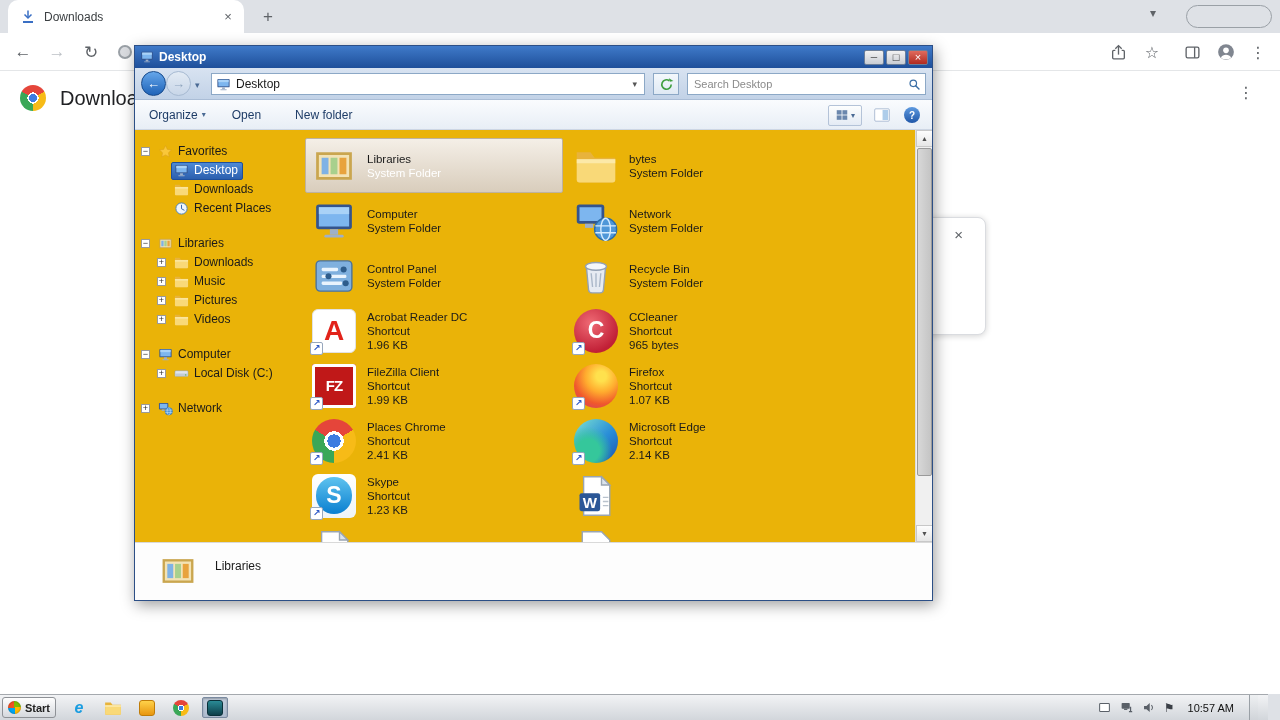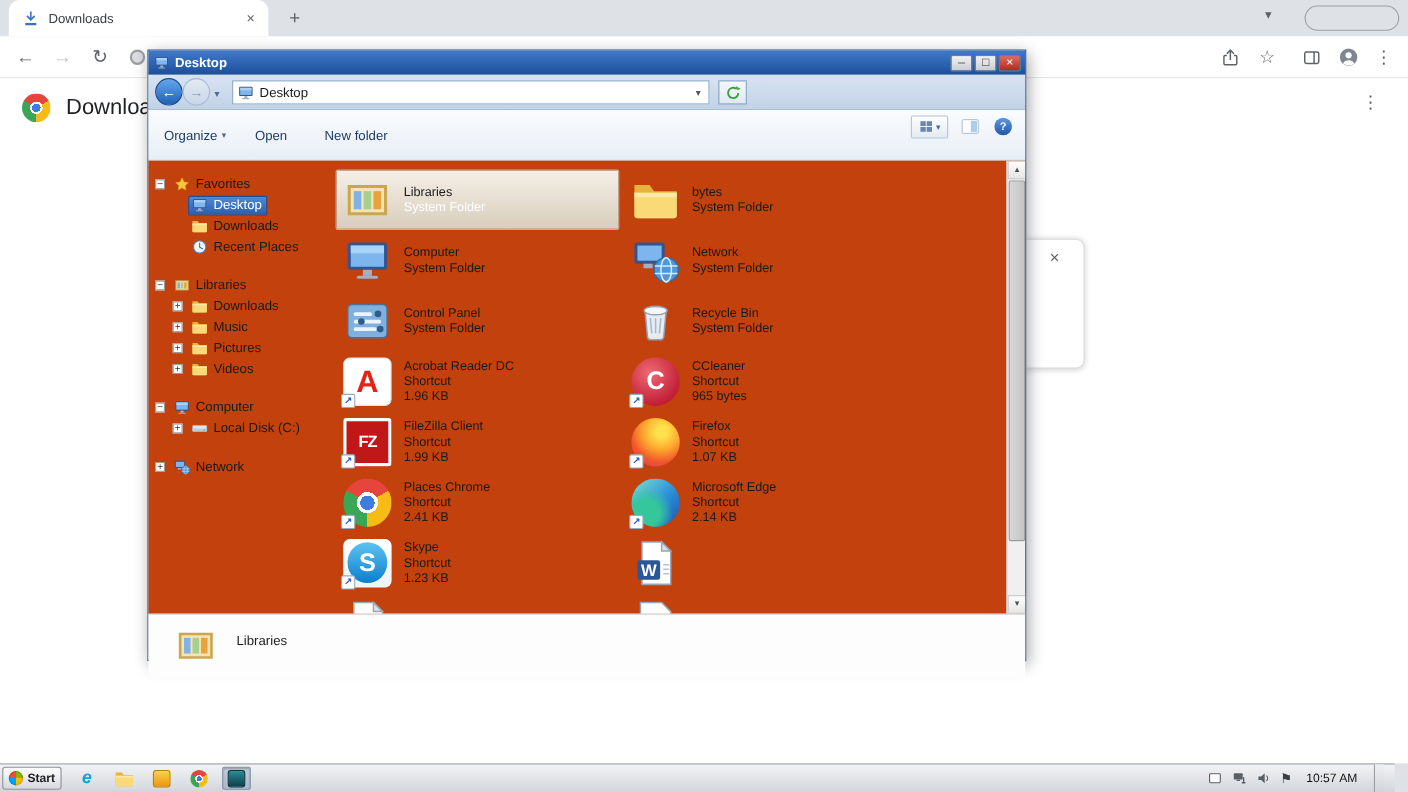--- a/index.html
+++ b/index.html
@@ -54,31 +54,31 @@
   .bc-label { font-size:12px; color:#1a1a1a; margin-left:5px; flex:1; }
   .bc-chev { color:#555; font-size:9px; padding:0 3px; }
   .refresh-btn { position:absolute; left:518px; top:5px; width:26px; height:22px; border:1px solid #8ca8c6; background:linear-gradient(#f4f8fc,#dfe9f4); display:flex; align-items:center; justify-content:center; }
   .refresh-btn .icon { width:15px; height:15px; }
   .searchbox { position:absolute; left:552px; top:5px; width:239px; height:22px; background:#fff; border:1px solid #8ca8c6; display:flex; align-items:center; }
   .searchbox input { flex:1; border:none; outline:none; font-size:11px; padding:0 6px; color:#333; font-family:inherit; }
   .searchbox input::placeholder { color:#8a8a8a; }
   .mag { width:22px; height:20px; display:flex; align-items:center; justify-content:center; }
   .mag .icon { width:13px; height:13px; }
 
-  .cmdbar { position:relative; height:46px; background:linear-gradient(#fafcfe,#e8eef6); border-bottom:1px solid #cdd6e4; display:flex; align-items:center; font-size:12px; color:#1e3c67; }
+  .cmdbar { position:relative; height:30px; background:linear-gradient(#fafcfe,#e8eef6); border-bottom:1px solid #cdd6e4; display:flex; align-items:center; font-size:12px; color:#1e3c67; }
   .cmd { margin-left:14px; display:flex; align-items:center; gap:4px; cursor:pointer; }
   .cmd .dd { font-size:8px; color:#4a6a94; }
   .cmd-right { position:absolute; right:0; top:0; height:30px; display:flex; align-items:center; }
   .views-btn { width:34px; height:21px; border:1px solid #b4c3d8; border-radius:2px; background:linear-gradient(#fdfefe,#e4ebf4); display:flex; align-items:center; justify-content:center; gap:2px; margin-right:10px; }
   .views-btn .icon { width:14px; height:14px; }
   .views-btn .dd { font-size:8px; color:#4a6a94; }
   .preview-btn { width:20px; height:18px; margin-right:12px; }
   .help-btn { width:16px; height:16px; border-radius:50%; background:linear-gradient(#5e9ae0,#2057a8); color:#fff; font-size:10px; font-weight:bold; display:flex; align-items:center; justify-content:center; margin-right:12px; }
 
-  .main { position:relative; height:412px; background:#c2410c; overflow:hidden; }
+  .main { position:relative; height:412px; background:#eab308; overflow:hidden; }
   .tree { position:absolute; left:0; top:0; bottom:0; width:166px; padding-top:12px; overflow:hidden; }
   .tree-row { height:19px; display:flex; align-items:center; padding-left:6px; font-size:12px; color:#1a1a1a; cursor:default; }
   .tree-row.child { padding-left:22px; }
   .tree-row.gap { margin-top:16px; }
   .expander { width:9px; height:9px; border:1px solid #9a9a9a; background:#fff; font-size:9px; line-height:7px; text-align:center; color:#333; margin-right:5px; flex:none; }
   .expander.none { visibility:hidden; }
   .expander.plus::before { content:"+"; }
   .expander.minus::before { content:"\2212"; }
   .tree-inner { display:flex; align-items:center; border:1px solid transparent; border-radius:2px; padding:0 4px 1px 2px; }
   .tree-inner .icon { width:15px; height:15px; margin-right:5px; }
@@ -244,20 +244,31 @@
         <span class="bc-chev">▾</span>
       </div>
       <div class="refresh-btn">
         <span class="icon">
             <svg viewBox="0 0 32 32">
               <path d="M26 16a10 10 0 1 1-4-8" fill="none" stroke="#3e9e3e" stroke-width="3.5"></path>
               <path d="M22 2v8h8z" fill="#3e9e3e" transform="rotate(-15 24 6)"></path>
             </svg>
           </span>
       </div>
+      <div class="searchbox">
+        <input type="text" placeholder="Search Desktop" style="">
+        <span class="mag">
+            <span class="icon">
+              <svg viewBox="0 0 32 32">
+                <circle cx="13" cy="13" r="8" fill="none" stroke="#3a6ea5" stroke-width="3"></circle>
+                <path d="M19 19l8 8" stroke="#3a6ea5" stroke-width="3.5" stroke-linecap="round"></path>
+              </svg>
+            </span>
+          </span>
+      </div>
     </div>
 
     <div class="cmdbar">
       <span class="cmd">
         <span>Organize</span>
           <span class="dd">▾</span>
       </span>
       <span class="cmd" style="margin-left:26px">
         <span>Open</span>
       </span>

